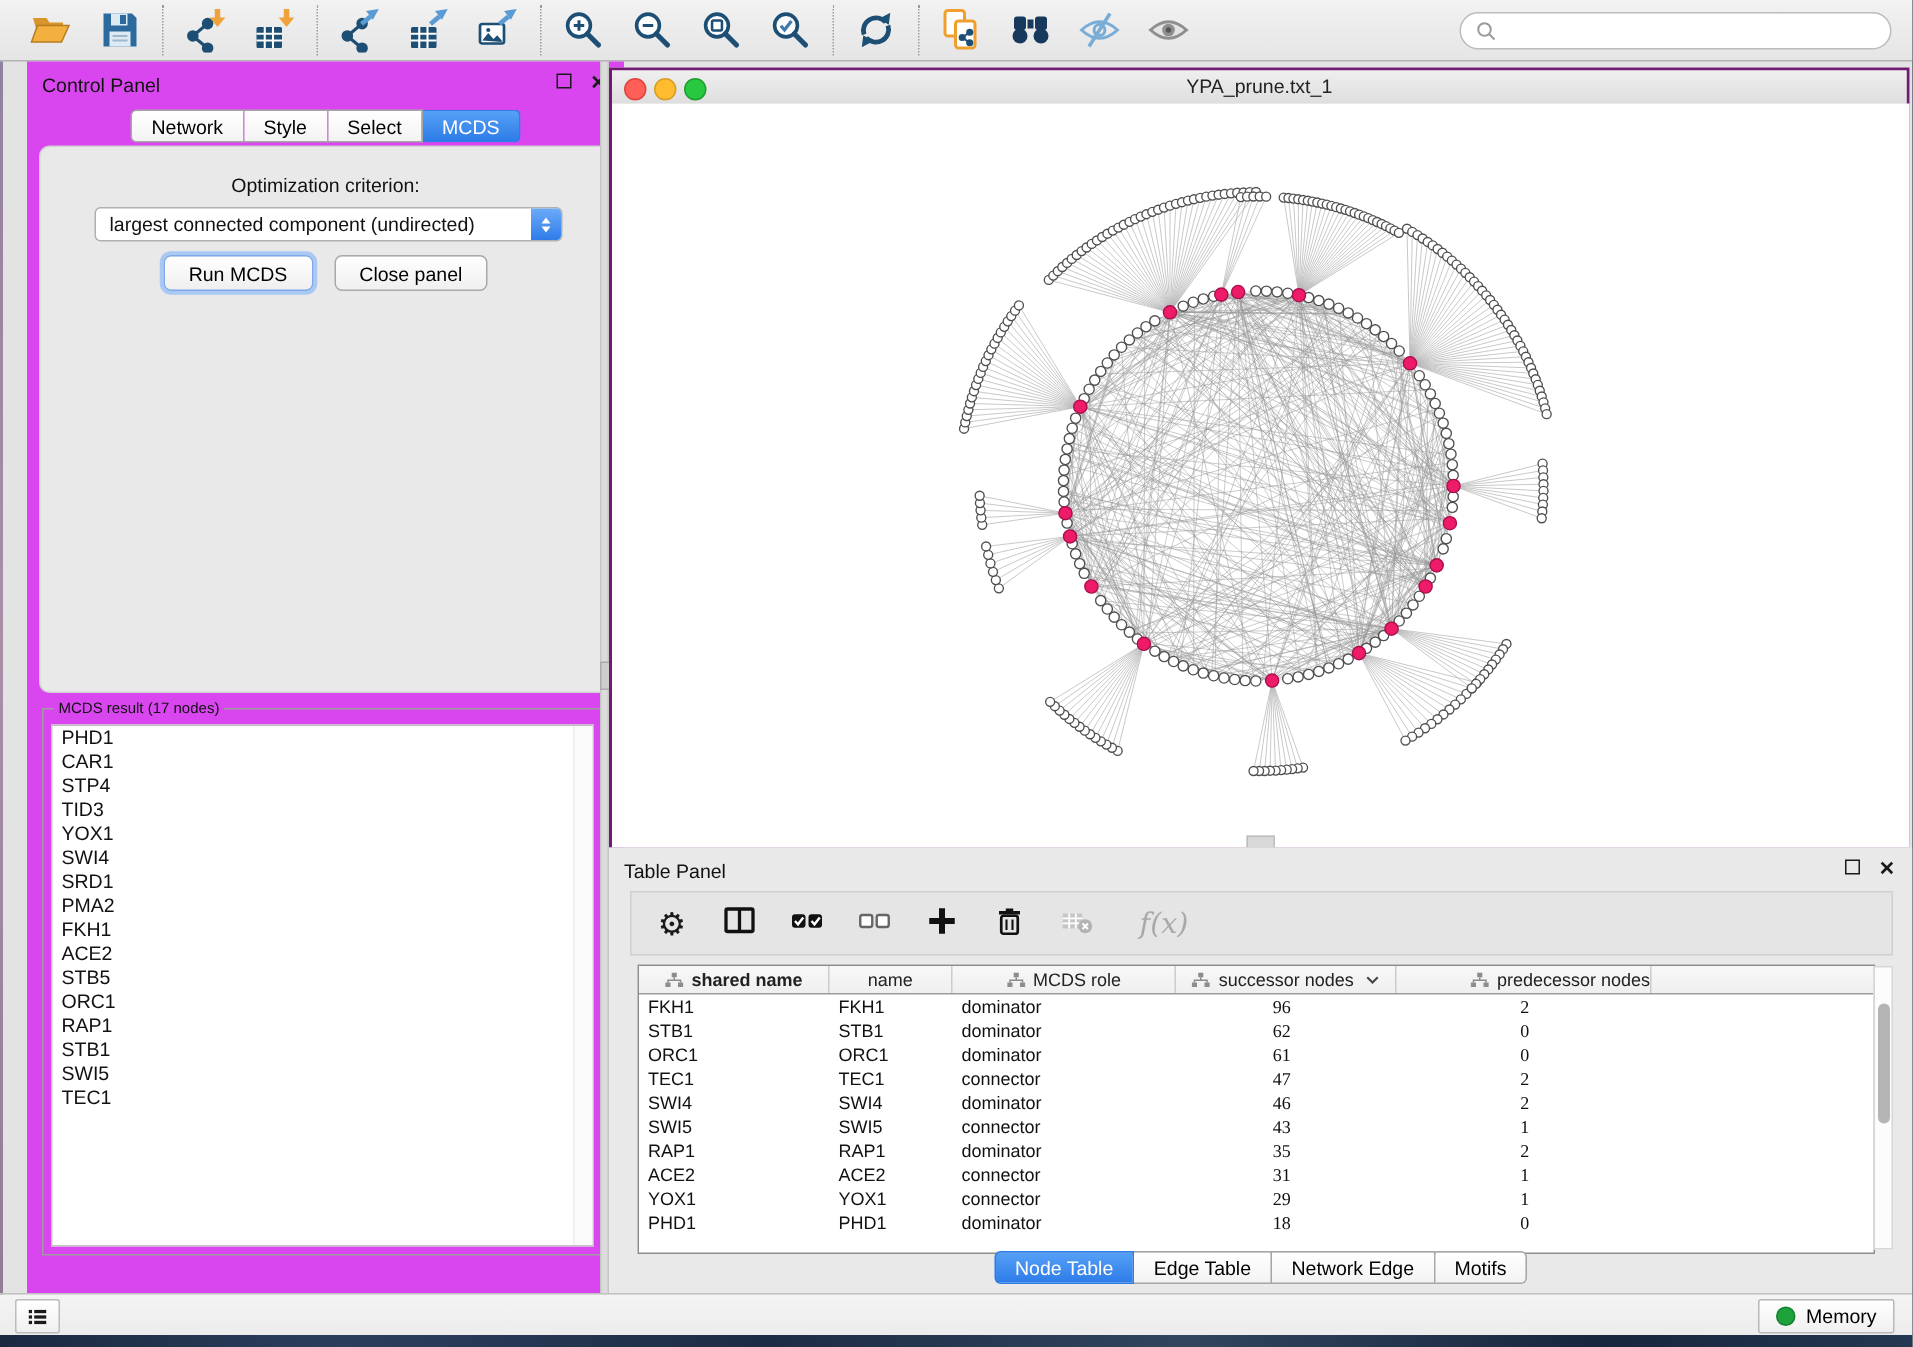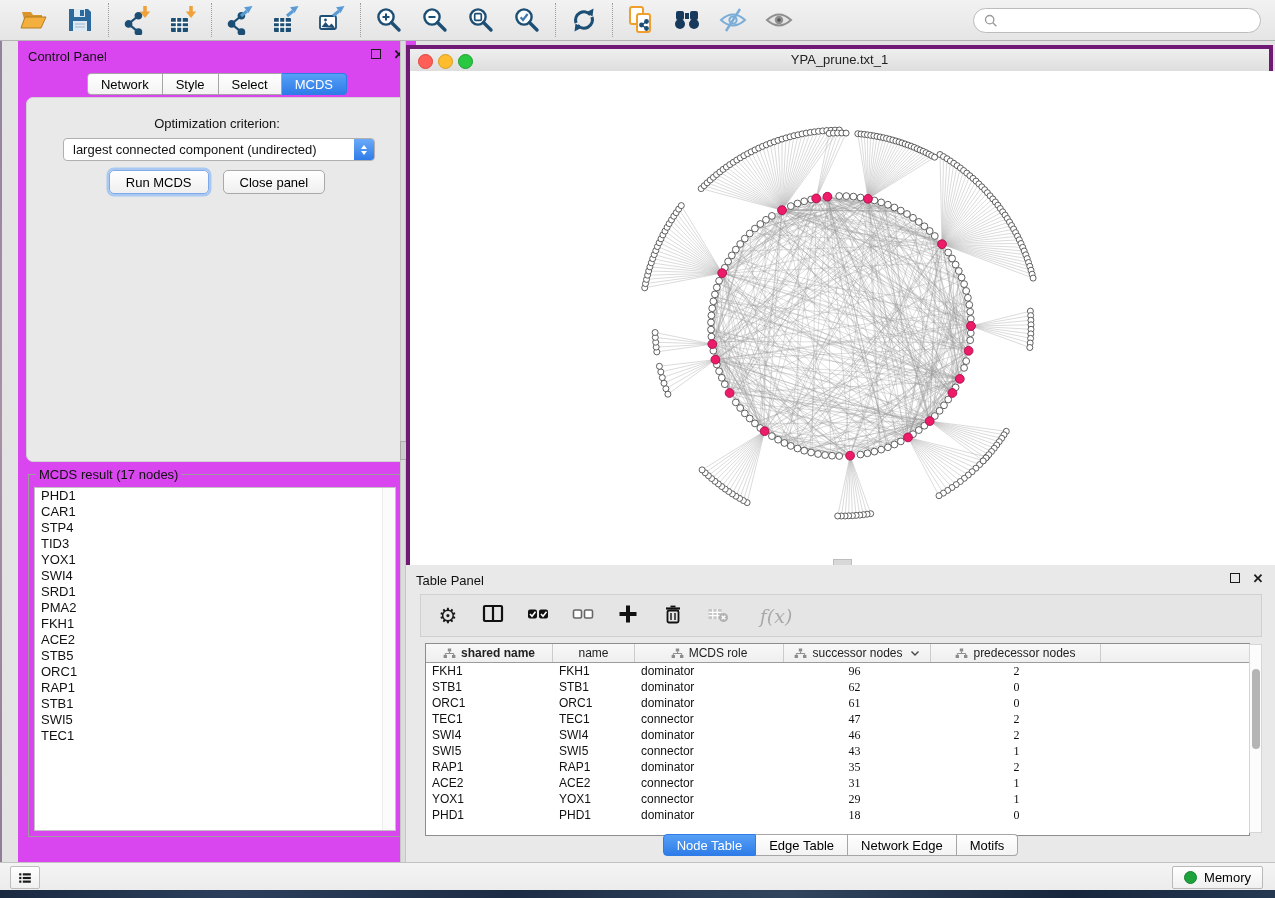--- a/index.html
+++ b/index.html
@@ -46,32 +46,32 @@
               background:linear-gradient(#6aaaf8,#2f7ce9);display:flex;flex-direction:column;align-items:center;justify-content:center;gap:2px;}
   .dd-stepper i{display:block;width:0;height:0;border-left:3.5px solid transparent;border-right:3.5px solid transparent;}
   .dd-stepper .up{border-bottom:4px solid #fff;}
   .dd-stepper .dn{border-top:4px solid #fff;}
   .btn-row{position:absolute;left:0;top:72px;width:100%;display:flex;justify-content:center;gap:14px;}
   .btn{height:24px;padding:0 16px;font-size:13px;background:linear-gradient(#ffffff,#efefef);
        border:1px solid #a9a9a9;border-radius:5px;cursor:pointer;}
   .btn.focusring{border-color:#7fa9ea;box-shadow:0 0 0 2.5px #a9c9f3;}
   #mcds-result{position:absolute;left:10px;top:426px;width:374px;height:370px;box-sizing:border-box;
                border:1px solid #9d9d9d;margin:0;padding:0;}
-  #mcds-result legend{font-size:13px;margin-left:7px;padding:0 3px;}
+  #mcds-result legend{font-size:10px;margin-left:7px;padding:0 3px;}
   #mcds-list{position:absolute;left:5px;right:5px;top:5px;bottom:5px;background:#fff;border:1px solid #c2c2c2;
              overflow:hidden;}
   .mcds-item{height:16px;line-height:16px;font-size:13px;padding-left:6px;cursor:default;}
   .vtrack{position:absolute;right:0;top:0;bottom:0;width:12px;background:#fbfbfb;border-left:1px solid #ededed;}
   
   #v-split{position:absolute;left:400px;top:41px;width:6px;height:821px;background:#dcdcdc;
            border-left:1px solid #c6c6c6;border-right:1px solid #c6c6c6;box-sizing:border-box;cursor:col-resize;}
   .split-handle{position:absolute;left:-1px;top:400px;width:6px;height:17px;background:#cdcdcd;border:1px solid #ababab;}
   
   #net-window{position:absolute;left:406px;top:45px;width:867px;height:520px;box-sizing:border-box;
-              border:4px solid #701a75;background:#fff;}
+              border:2px solid #701a75;background:#fff;}
   .net-titlebar{position:relative;height:22px;background:linear-gradient(#efefef,#dedede);
                 border-bottom:1px solid #b7b7b7;}
   .tl{position:absolute;top:5px;width:13px;height:13px;border-radius:50%;cursor:pointer;}
   .tl.red{left:8px;background:#ff5f57;border:0.5px solid #e0443e;}
   .tl.yellow{left:28px;background:#febc2e;border:0.5px solid #d89e24;}
   .tl.green{left:48px;background:#28c840;border:0.5px solid #1f9e31;}
   .net-title{position:absolute;left:0;width:100%;top:3px;text-align:center;font-size:13px;color:#222;}
   .net-canvas{position:absolute;left:0;top:22px;width:865px;height:496px;background:#fff;overflow:hidden;cursor:default;}
   .h-handle{position:absolute;left:423px;top:510px;width:17px;height:7px;background:#d8d8d8;border:1px solid #bdbdbd;cursor:row-resize;}
   
@@ -1357,21 +1357,21 @@
               <rect x="4.8" y="0.5" width="3.4" height="3" fill="#8c8c8c"></rect>
               <rect x="0.6" y="7" width="3.4" height="3" fill="#8c8c8c"></rect>
               <rect x="9" y="7" width="3.4" height="3" fill="#8c8c8c"></rect>
               <path d="M6.5 3.5v2M2.3 7V5.5h8.4V7" stroke="#8c8c8c" fill="none"></path>
             </svg>
             <span>successor nodes</span>
             <svg viewBox="0 0 10 8" class="chev">
               <path d="M1.5 2.5l3.5 3.5 3.5-3.5" fill="none" stroke="#444" stroke-width="1.4"></path>
             </svg>
           </div>
-          <div class="th" style="width: 170px;">
+          <div class="th" style="width: 170px; justify-content: flex-end;">
             <svg viewBox="0 0 13 11" class="tree">
               <rect x="4.8" y="0.5" width="3.4" height="3" fill="#8c8c8c"></rect>
               <rect x="0.6" y="7" width="3.4" height="3" fill="#8c8c8c"></rect>
               <rect x="9" y="7" width="3.4" height="3" fill="#8c8c8c"></rect>
               <path d="M6.5 3.5v2M2.3 7V5.5h8.4V7" stroke="#8c8c8c" fill="none"></path>
             </svg>
             <span>predecessor nodes</span>
           </div>
           <div class="th" style="flex: 1 1 0%; border-right: none;"></div>
         </div>

